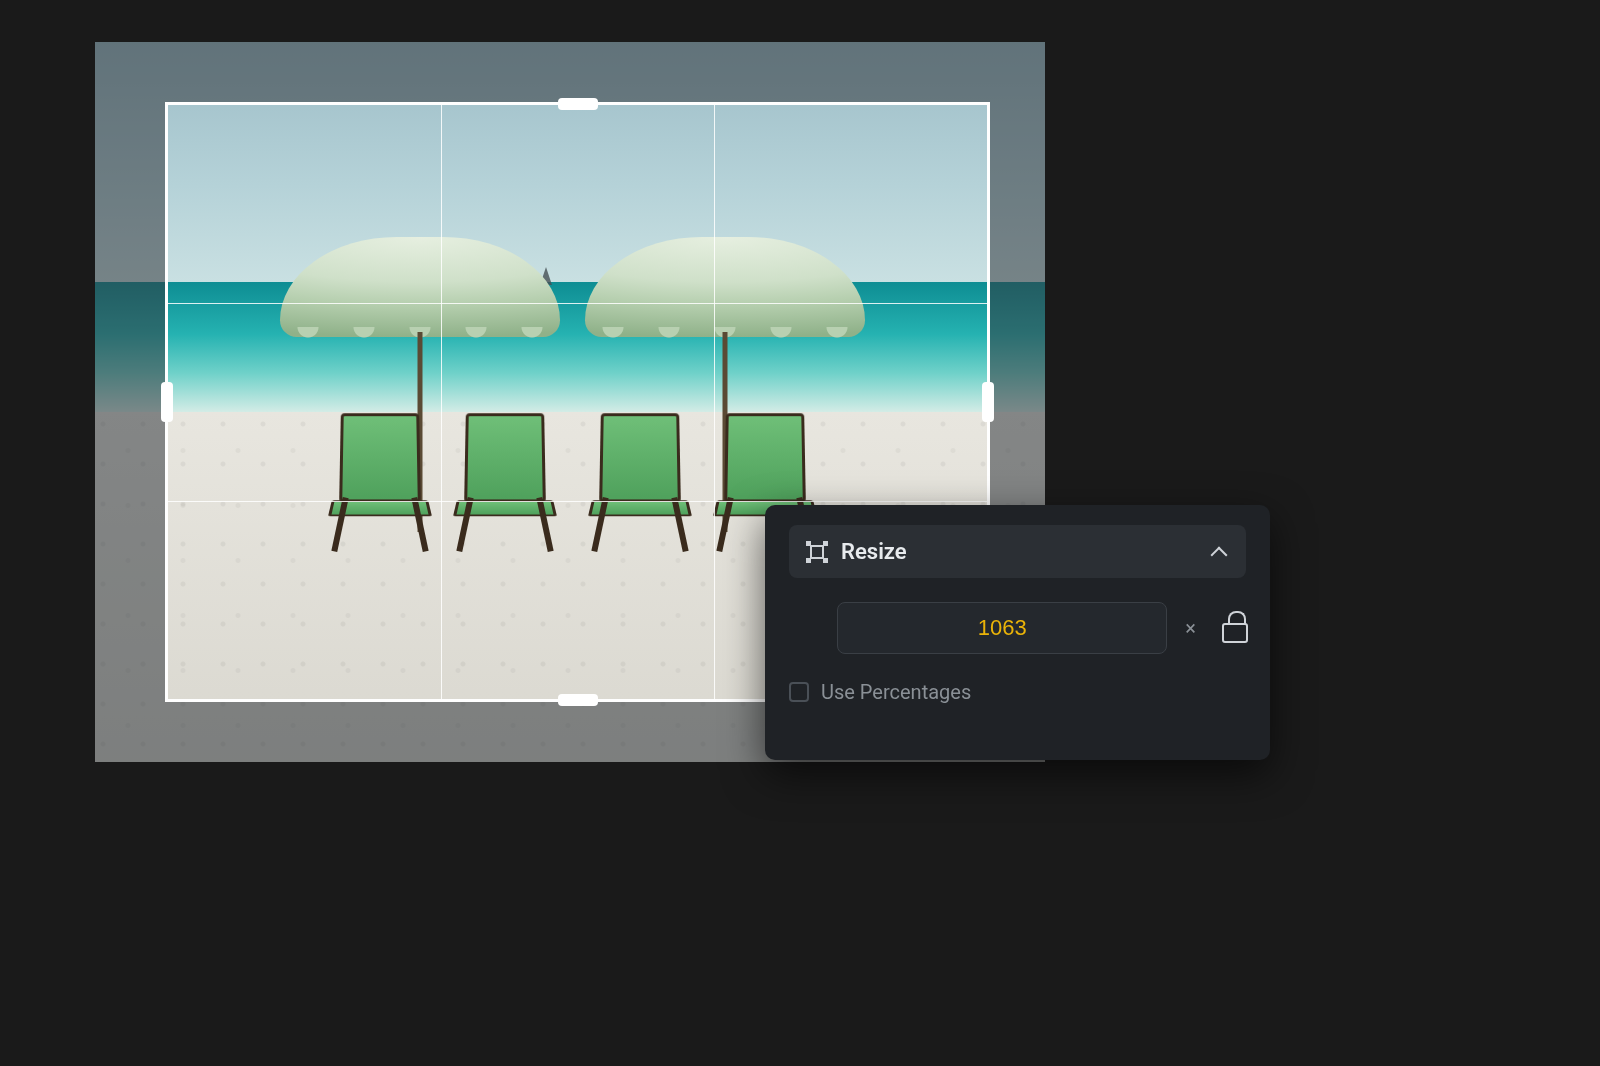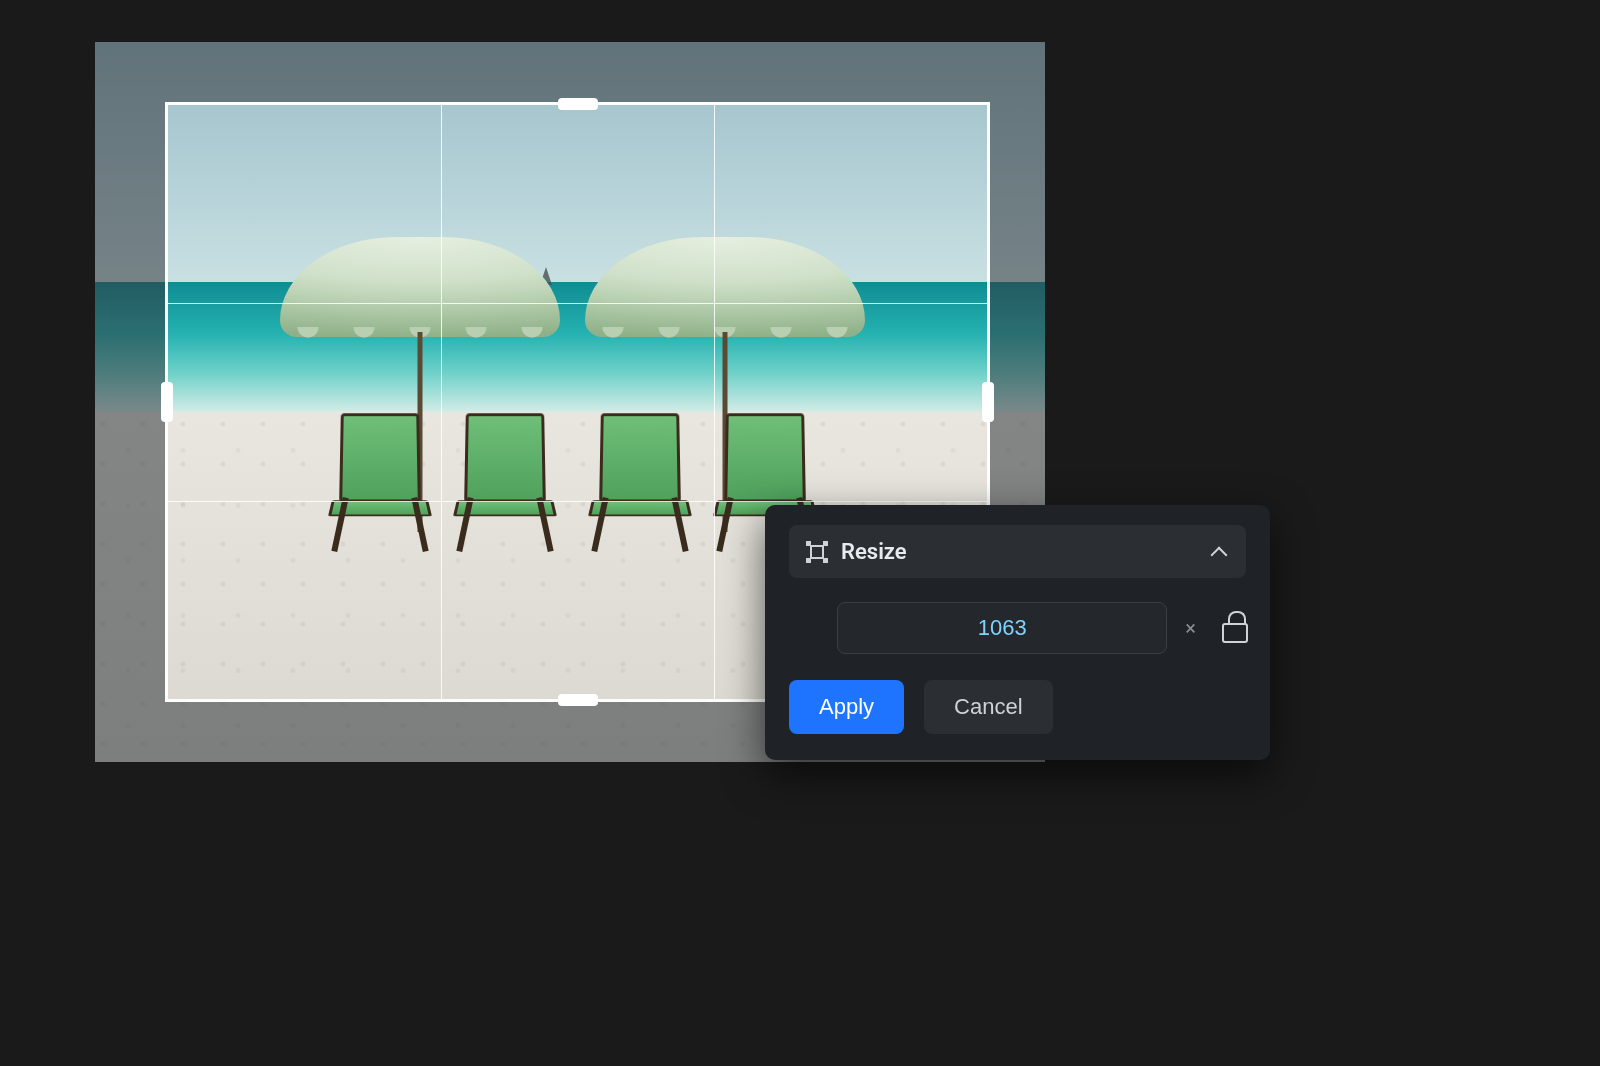--- a/index.html
+++ b/index.html
@@ -156,21 +156,21 @@
     content:""; position:absolute; left:3px; top:6px;
     width:10px; height:10px; border-left:2.5px solid #cfd3d8; border-top:2.5px solid #cfd3d8;
     transform:rotate(45deg);
   }
 
   .dims {
     display:flex; align-items:center; gap:18px; margin-bottom:26px;
   }
   .dims input {
     flex:1; min-width:0;
-    background:#24282d; border:1px solid #3a3f45; color:#7dd3fc;
+    background:#24282d; border:1px solid #3a3f45; color:#eab308;
     font-size:22px; text-align:center;
     padding:12px 0; border-radius:8px; outline:none;margin-left:48px;
   }
   .dims .x { color:#8a9096; font-size:20px; }
   .lock {
     width:26px; height:26px; position:relative; flex:0 0 auto; margin-left:6px;
   }
   .lock::before{ 
     content:""; position:absolute; left:5px; top:-4px; width:14px; height:12px;
     border:2.5px solid #cfd3d8; border-bottom:none;
@@ -272,18 +272,18 @@
     </div>
     <span class="chev"></span>
   </div>
 
   <div class="dims">
     <input type="text" value="1063" style="">
     <span class="x">×</span>
     <span class="lock"></span>
   </div>
 
-
-  <div class="btn-row">
-    <button class="btn primary">Apply</button>
-    <button class="btn secondary">Cancel</button>
-  </div>
+  <div class="check-row">
+    <span class="checkbox"></span>
+    <span>Use Percentages</span>
+  </div>
+
 </div>
 
 </body></html>

